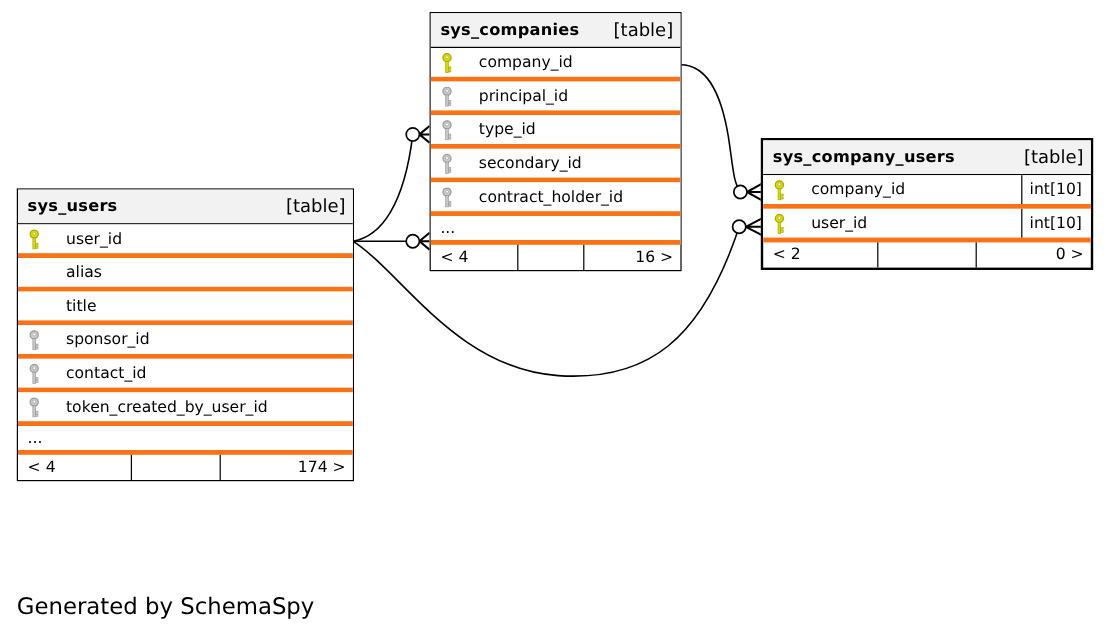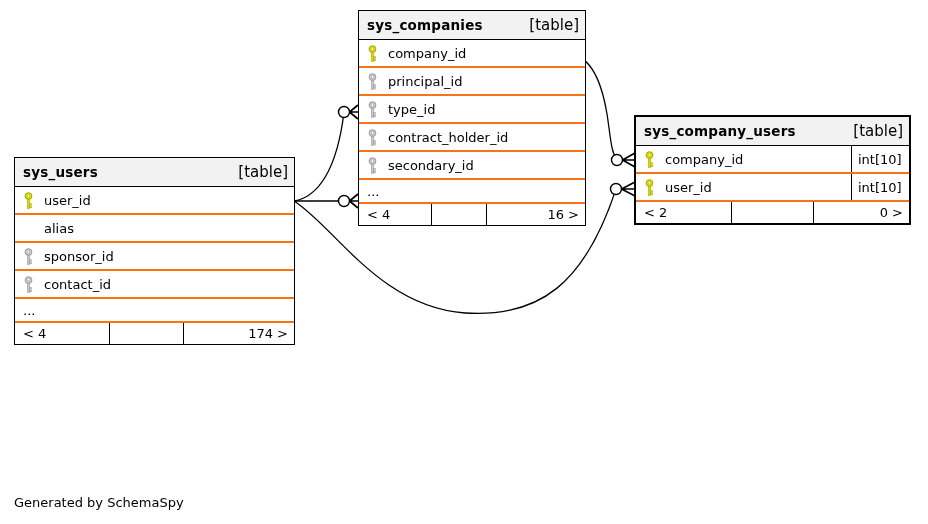--- a/index.html
+++ b/index.html
@@ -10,36 +10,36 @@
   .foot{fill:none;stroke:#000;stroke-width:1.7px;}
   .edge-dot{fill:#fff;stroke:#000;stroke-width:1.4px;}
 
   .db-table{position:absolute;z-index:1;background:#fff;border:1px solid #000;box-sizing:border-box;}
   .db-table.thick{border-width:2px;}
   .tbl-header{display:flex;justify-content:space-between;align-items:center;
               background:var(--header-bg,#f2f2f2);border-bottom:1px solid #000;
               height:29px;padding:0 6px 0 8px;box-sizing:border-box;}
   .tbl-name{font-weight:bold;font-size:13.5px;letter-spacing:.2px;}
   .tbl-badge{font-size:15px;}
-  .col-row{display:flex;align-items:center;height:28px;border-bottom:2px solid #f97316;
-           padding:0 0 0 8px;box-sizing:border-box;gap:9px;background:#fff;}
+  .col-row{display:flex;align-items:center;height:28px;border-bottom:4px solid #f97316;
+           padding:0 0 0 8px;box-sizing:border-box;gap:20px;background:#fff;}
   .col-row.ellipsis{height:24px;}
   .key-slot{width:12px;height:17px;display:inline-flex;align-items:center;flex:0 0 12px;}
   .col-name{white-space:nowrap;}
   .col-type{margin-left:auto;border-left:1px solid #000;height:100%;display:flex;
             align-items:center;box-sizing:border-box;width:58px;padding:0 4px 0 6px;flex:0 0 58px;}
   .tbl-footer{display:flex;height:21px;align-items:center;box-sizing:border-box;}
   .fcell{height:100%;display:flex;align-items:center;box-sizing:border-box;}
   .fcell.left{padding-left:8px;border-right:1px solid #000;}
   .fcell.mid{border-right:1px solid #000;}
   .fcell.right{flex:1;justify-content:flex-end;padding-right:6px;}
   #t0 .fcell.left{width:95px;} #t0 .fcell.mid{width:74px;}
   #t1 .fcell.left{width:73px;} #t1 .fcell.mid{width:55px;}
   #t2 .fcell.left{width:96px;} #t2 .fcell.mid{width:82px;}
-  .credit{position:absolute;left:14px;top:495px;font-size:13px;z-index:1;}
+  .credit{position:absolute;left:14px;top:495px;font-size:19px;z-index:1;}
 </style>
 </head>
 <body>
 
 <div class="canvas">
 
   <svg class="edges" width="928" height="524" aria-hidden="true">
 
     <path class="edge" d="M 294 201 C 318 197, 337 170, 344 112"></path>
 
@@ -76,20 +76,24 @@
               <rect x="6.6" y="14.2" width="2.1" height="1.7" fill="#d8dc00" stroke="#a8a800" stroke-width="0.5"></rect>
             </svg>
           </span>
           <span class="col-name">user_id</span>
         </div>
         <div class="col-row">
           <span class="key-slot"></span>
           <span class="col-name">alias</span>
         </div>
         <div class="col-row">
+          <span class="key-slot"></span>
+          <span class="col-name">title</span>
+        </div>
+        <div class="col-row">
           <span class="key-slot">
             <svg width="11" height="17" viewBox="0 0 11 17">
               <circle cx="5.5" cy="4.1" r="3.4" fill="#c9c9c9" stroke="#9a9a9a" stroke-width="1"></circle>
               <circle cx="5.5" cy="3.7" r="1.2" fill="#ffffff" stroke="#9a9a9a" stroke-width="0.5"></circle>
               <rect x="4.4" y="7.1" width="2.2" height="9.4" fill="#c9c9c9" stroke="#9a9a9a" stroke-width="0.6"></rect>
               <rect x="6.6" y="11.7" width="2.1" height="1.7" fill="#c9c9c9" stroke="#9a9a9a" stroke-width="0.5"></rect>
               <rect x="6.6" y="14.2" width="2.1" height="1.7" fill="#c9c9c9" stroke="#9a9a9a" stroke-width="0.5"></rect>
             </svg>
           </span>
           <span class="col-name">sponsor_id</span>
@@ -98,33 +102,45 @@
           <span class="key-slot">
             <svg width="11" height="17" viewBox="0 0 11 17">
               <circle cx="5.5" cy="4.1" r="3.4" fill="#c9c9c9" stroke="#9a9a9a" stroke-width="1"></circle>
               <circle cx="5.5" cy="3.7" r="1.2" fill="#ffffff" stroke="#9a9a9a" stroke-width="0.5"></circle>
               <rect x="4.4" y="7.1" width="2.2" height="9.4" fill="#c9c9c9" stroke="#9a9a9a" stroke-width="0.6"></rect>
               <rect x="6.6" y="11.7" width="2.1" height="1.7" fill="#c9c9c9" stroke="#9a9a9a" stroke-width="0.5"></rect>
               <rect x="6.6" y="14.2" width="2.1" height="1.7" fill="#c9c9c9" stroke="#9a9a9a" stroke-width="0.5"></rect>
             </svg>
           </span>
           <span class="col-name">contact_id</span>
+        </div>
+        <div class="col-row">
+          <span class="key-slot">
+            <svg width="11" height="17" viewBox="0 0 11 17">
+              <circle cx="5.5" cy="4.1" r="3.4" fill="#c9c9c9" stroke="#9a9a9a" stroke-width="1"></circle>
+              <circle cx="5.5" cy="3.7" r="1.2" fill="#ffffff" stroke="#9a9a9a" stroke-width="0.5"></circle>
+              <rect x="4.4" y="7.1" width="2.2" height="9.4" fill="#c9c9c9" stroke="#9a9a9a" stroke-width="0.6"></rect>
+              <rect x="6.6" y="11.7" width="2.1" height="1.7" fill="#c9c9c9" stroke="#9a9a9a" stroke-width="0.5"></rect>
+              <rect x="6.6" y="14.2" width="2.1" height="1.7" fill="#c9c9c9" stroke="#9a9a9a" stroke-width="0.5"></rect>
+            </svg>
+          </span>
+          <span class="col-name">token_created_by_user_id</span>
         </div>
         <div class="col-row ellipsis">
           <span class="col-name">...</span>
         </div>
       </div>
     <div class="tbl-footer">
       <span class="fcell left">&lt; 4</span>
       <span class="fcell mid"></span>
       <span class="fcell right">174 &gt;</span>
     </div>
   </div>
 
-  <div class="db-table" id="t1" style="left:358px;top:10px;width:228px;">
+  <div class="db-table" id="t1" style="left:358px;top:10px;width:210px;">
     <div class="tbl-header">
       <span class="tbl-name">sys_companies</span>
       <span class="tbl-badge">[table]</span>
     </div>
     <div class="rows">
         <div class="col-row">
           <span class="key-slot">
             <svg width="11" height="17" viewBox="0 0 11 17">
               <circle cx="5.5" cy="4.1" r="3.4" fill="#d8dc00" stroke="#a8a800" stroke-width="1"></circle>
               <circle cx="5.5" cy="3.7" r="1.2" fill="#ffffff" stroke="#a8a800" stroke-width="0.5"></circle>
@@ -162,33 +178,33 @@
         <div class="col-row">
           <span class="key-slot">
             <svg width="11" height="17" viewBox="0 0 11 17">
               <circle cx="5.5" cy="4.1" r="3.4" fill="#c9c9c9" stroke="#9a9a9a" stroke-width="1"></circle>
               <circle cx="5.5" cy="3.7" r="1.2" fill="#ffffff" stroke="#9a9a9a" stroke-width="0.5"></circle>
               <rect x="4.4" y="7.1" width="2.2" height="9.4" fill="#c9c9c9" stroke="#9a9a9a" stroke-width="0.6"></rect>
               <rect x="6.6" y="11.7" width="2.1" height="1.7" fill="#c9c9c9" stroke="#9a9a9a" stroke-width="0.5"></rect>
               <rect x="6.6" y="14.2" width="2.1" height="1.7" fill="#c9c9c9" stroke="#9a9a9a" stroke-width="0.5"></rect>
             </svg>
           </span>
+          <span class="col-name">secondary_id</span>
+        </div>
+        <div class="col-row">
+          <span class="key-slot">
+            <svg width="11" height="17" viewBox="0 0 11 17">
+              <circle cx="5.5" cy="4.1" r="3.4" fill="#c9c9c9" stroke="#9a9a9a" stroke-width="1"></circle>
+              <circle cx="5.5" cy="3.7" r="1.2" fill="#ffffff" stroke="#9a9a9a" stroke-width="0.5"></circle>
+              <rect x="4.4" y="7.1" width="2.2" height="9.4" fill="#c9c9c9" stroke="#9a9a9a" stroke-width="0.6"></rect>
+              <rect x="6.6" y="11.7" width="2.1" height="1.7" fill="#c9c9c9" stroke="#9a9a9a" stroke-width="0.5"></rect>
+              <rect x="6.6" y="14.2" width="2.1" height="1.7" fill="#c9c9c9" stroke="#9a9a9a" stroke-width="0.5"></rect>
+            </svg>
+          </span>
           <span class="col-name">contract_holder_id</span>
-        </div>
-        <div class="col-row">
-          <span class="key-slot">
-            <svg width="11" height="17" viewBox="0 0 11 17">
-              <circle cx="5.5" cy="4.1" r="3.4" fill="#c9c9c9" stroke="#9a9a9a" stroke-width="1"></circle>
-              <circle cx="5.5" cy="3.7" r="1.2" fill="#ffffff" stroke="#9a9a9a" stroke-width="0.5"></circle>
-              <rect x="4.4" y="7.1" width="2.2" height="9.4" fill="#c9c9c9" stroke="#9a9a9a" stroke-width="0.6"></rect>
-              <rect x="6.6" y="11.7" width="2.1" height="1.7" fill="#c9c9c9" stroke="#9a9a9a" stroke-width="0.5"></rect>
-              <rect x="6.6" y="14.2" width="2.1" height="1.7" fill="#c9c9c9" stroke="#9a9a9a" stroke-width="0.5"></rect>
-            </svg>
-          </span>
-          <span class="col-name">secondary_id</span>
         </div>
         <div class="col-row ellipsis">
           <span class="col-name">...</span>
         </div>
       </div>
     <div class="tbl-footer">
       <span class="fcell left">&lt; 4</span>
       <span class="fcell mid"></span>
       <span class="fcell right">16 &gt;</span>
     </div>

